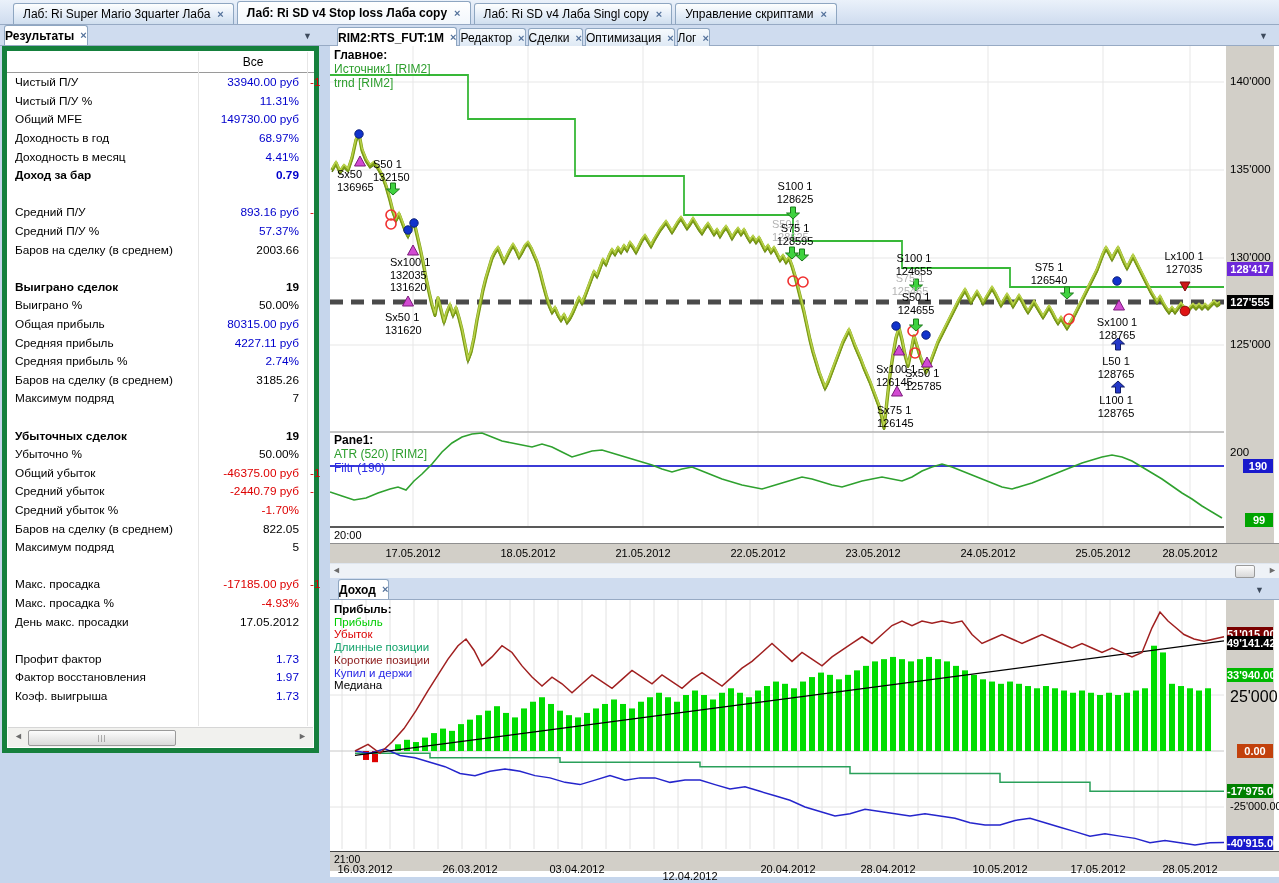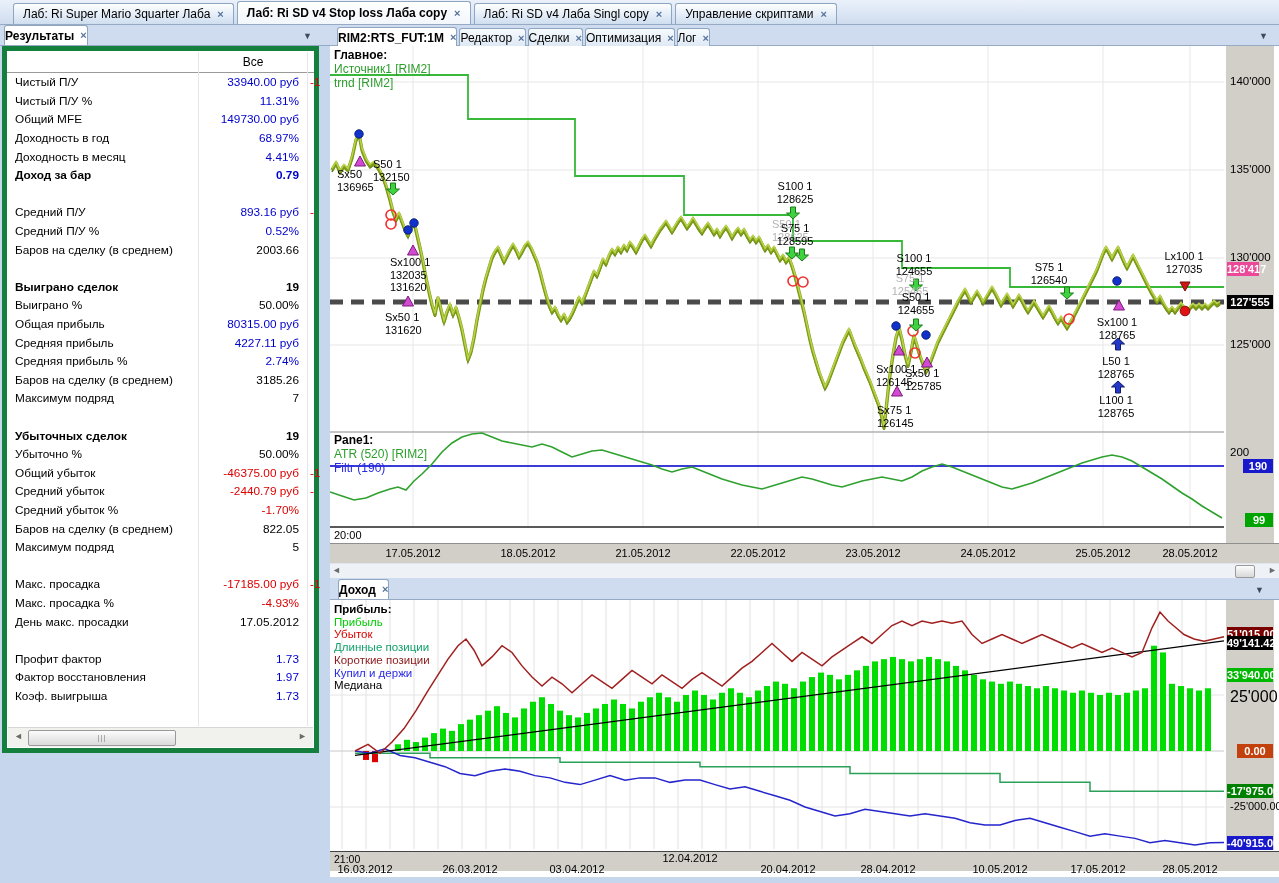--- a/index.html
+++ b/index.html
@@ -134,21 +134,21 @@
           <span class="val c-blue bold">0.79</span>
         </div>
         <div class="srow"></div>
         <div class="srow">
           <span class="lab">Средний П/У</span>
           <span class="val c-blue">893.16 руб</span>
           <span class="ext">-</span>
         </div>
         <div class="srow">
           <span class="lab">Средний П/У %</span>
-          <span class="val c-blue">0.52%</span>
+          <span class="val c-blue">57.37%</span>
         </div>
         <div class="srow">
           <span class="lab">Баров на сделку (в среднем)</span>
           <span class="val c-black">2003.66</span>
         </div>
         <div class="srow"></div>
         <div class="srow">
           <span class="lab bold">Выиграно сделок</span>
           <span class="val c-black bold">19</span>
         </div>
@@ -352,21 +352,21 @@
 128765</div>
       <div class="tlabel center" style="left: 1184px; top: 250px;">Lx100 1
 127035</div>
     </div>
   <div id="main-axis" class="axisband" style="top:46px;height:497px;">
       <span class="axlabel" style="top: 29px;">140'000</span>
       <span class="axlabel" style="top: 117px;">135'000</span>
       <span class="axlabel" style="top: 205px;">130'000</span>
       <span class="axlabel" style="top: 292px;">125'000</span>
       <span class="axlabel" style="top: 400px;">200</span>
-      <div class="badge" style="left: 1px; width: 32px; top: 216px; background: #ec4899;">128'417</div>
+      <div class="badge" style="left: 1px; width: 46px; top: 216px; background: #6d28d9;">128'417</div>
       <div class="badge" style="left: 1px; width: 46px; top: 249px; background: rgb(0, 0, 0);">127'555</div>
       <div class="badge" style="right: 1px; width: 30px; top: 413px; background: rgb(25, 25, 204);">190</div>
       <div class="badge" style="right: 1px; width: 28px; top: 467px; background: rgb(0, 164, 0);">99</div>
     </div>
   <div id="main-time">20:00</div>
   <div id="main-dates" class="dateband" style="top:543px;height:20px;">
       <span class="dlab" style="left: 83px; top: 3px;">17.05.2012</span>
       <span class="dlab" style="left: 198px; top: 3px;">18.05.2012</span>
       <span class="dlab" style="left: 313px; top: 3px;">21.05.2012</span>
       <span class="dlab" style="left: 428px; top: 3px;">22.05.2012</span>
@@ -545,20 +545,20 @@
       <div class="badge" style="right: 1px; width: 36px; top: 144px; background: #c2410c;">0.00</div>
       <div class="badge" style="left: 1px; width: 46px; top: 184px; background: rgb(0, 128, 0);">-17'975.00</div>
       <span class="axlabel" style="top: 200px; font-size: 11px;">-25'000.00</span>
       <div class="badge" style="left: 1px; width: 46px; top: 236px; background: rgb(25, 25, 204);">-40'915.00</div>
     </div>
   <div id="bottom-dates" class="dateband" style="top:851px;height:20px;border-top:1px solid #444;">
     <span id="bottom-time">21:00</span>
   <span class="dlab" style="left: 35px; top: 11px;">16.03.2012</span>
       <span class="dlab" style="left: 140px; top: 11px;">26.03.2012</span>
       <span class="dlab" style="left: 247px; top: 11px;">03.04.2012</span>
-      <span class="dlab" style="left: 360px; top: 0;">12.04.2012</span>
+      <span class="dlab" style="left: 360px; top: 18px;">12.04.2012</span>
       <span class="dlab" style="left: 458px; top: 11px;">20.04.2012</span>
       <span class="dlab" style="left: 558px; top: 11px;">28.04.2012</span>
       <span class="dlab" style="left: 670px; top: 11px;">10.05.2012</span>
       <span class="dlab" style="left: 768px; top: 11px;">17.05.2012</span>
       <span class="dlab" style="left: 860px; top: 11px;">28.05.2012</span>
     </div>
 </div>
 
 </body></html>

